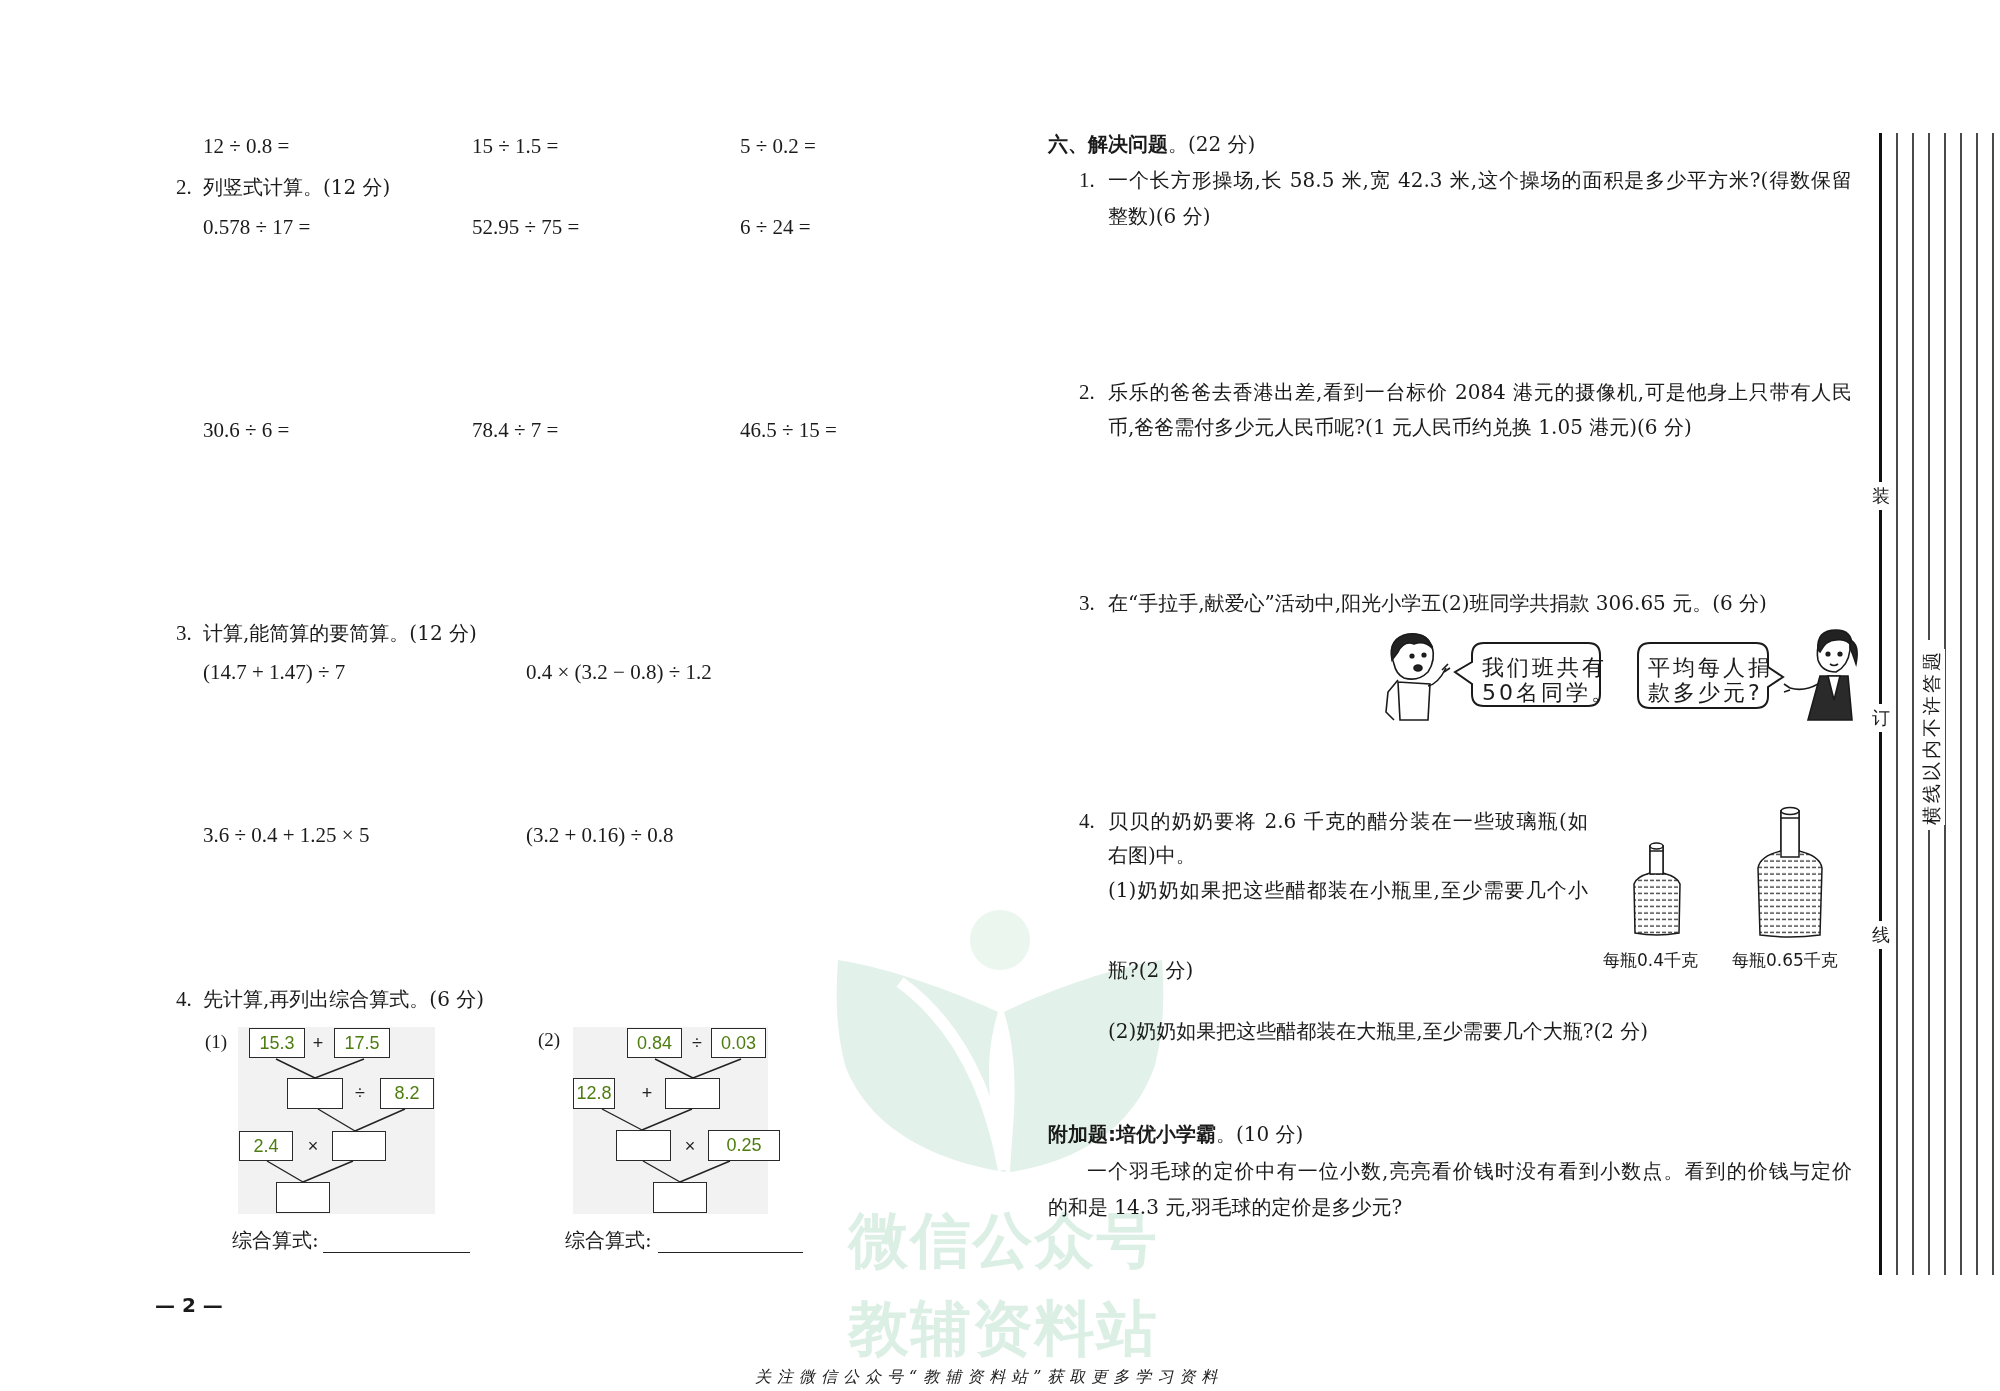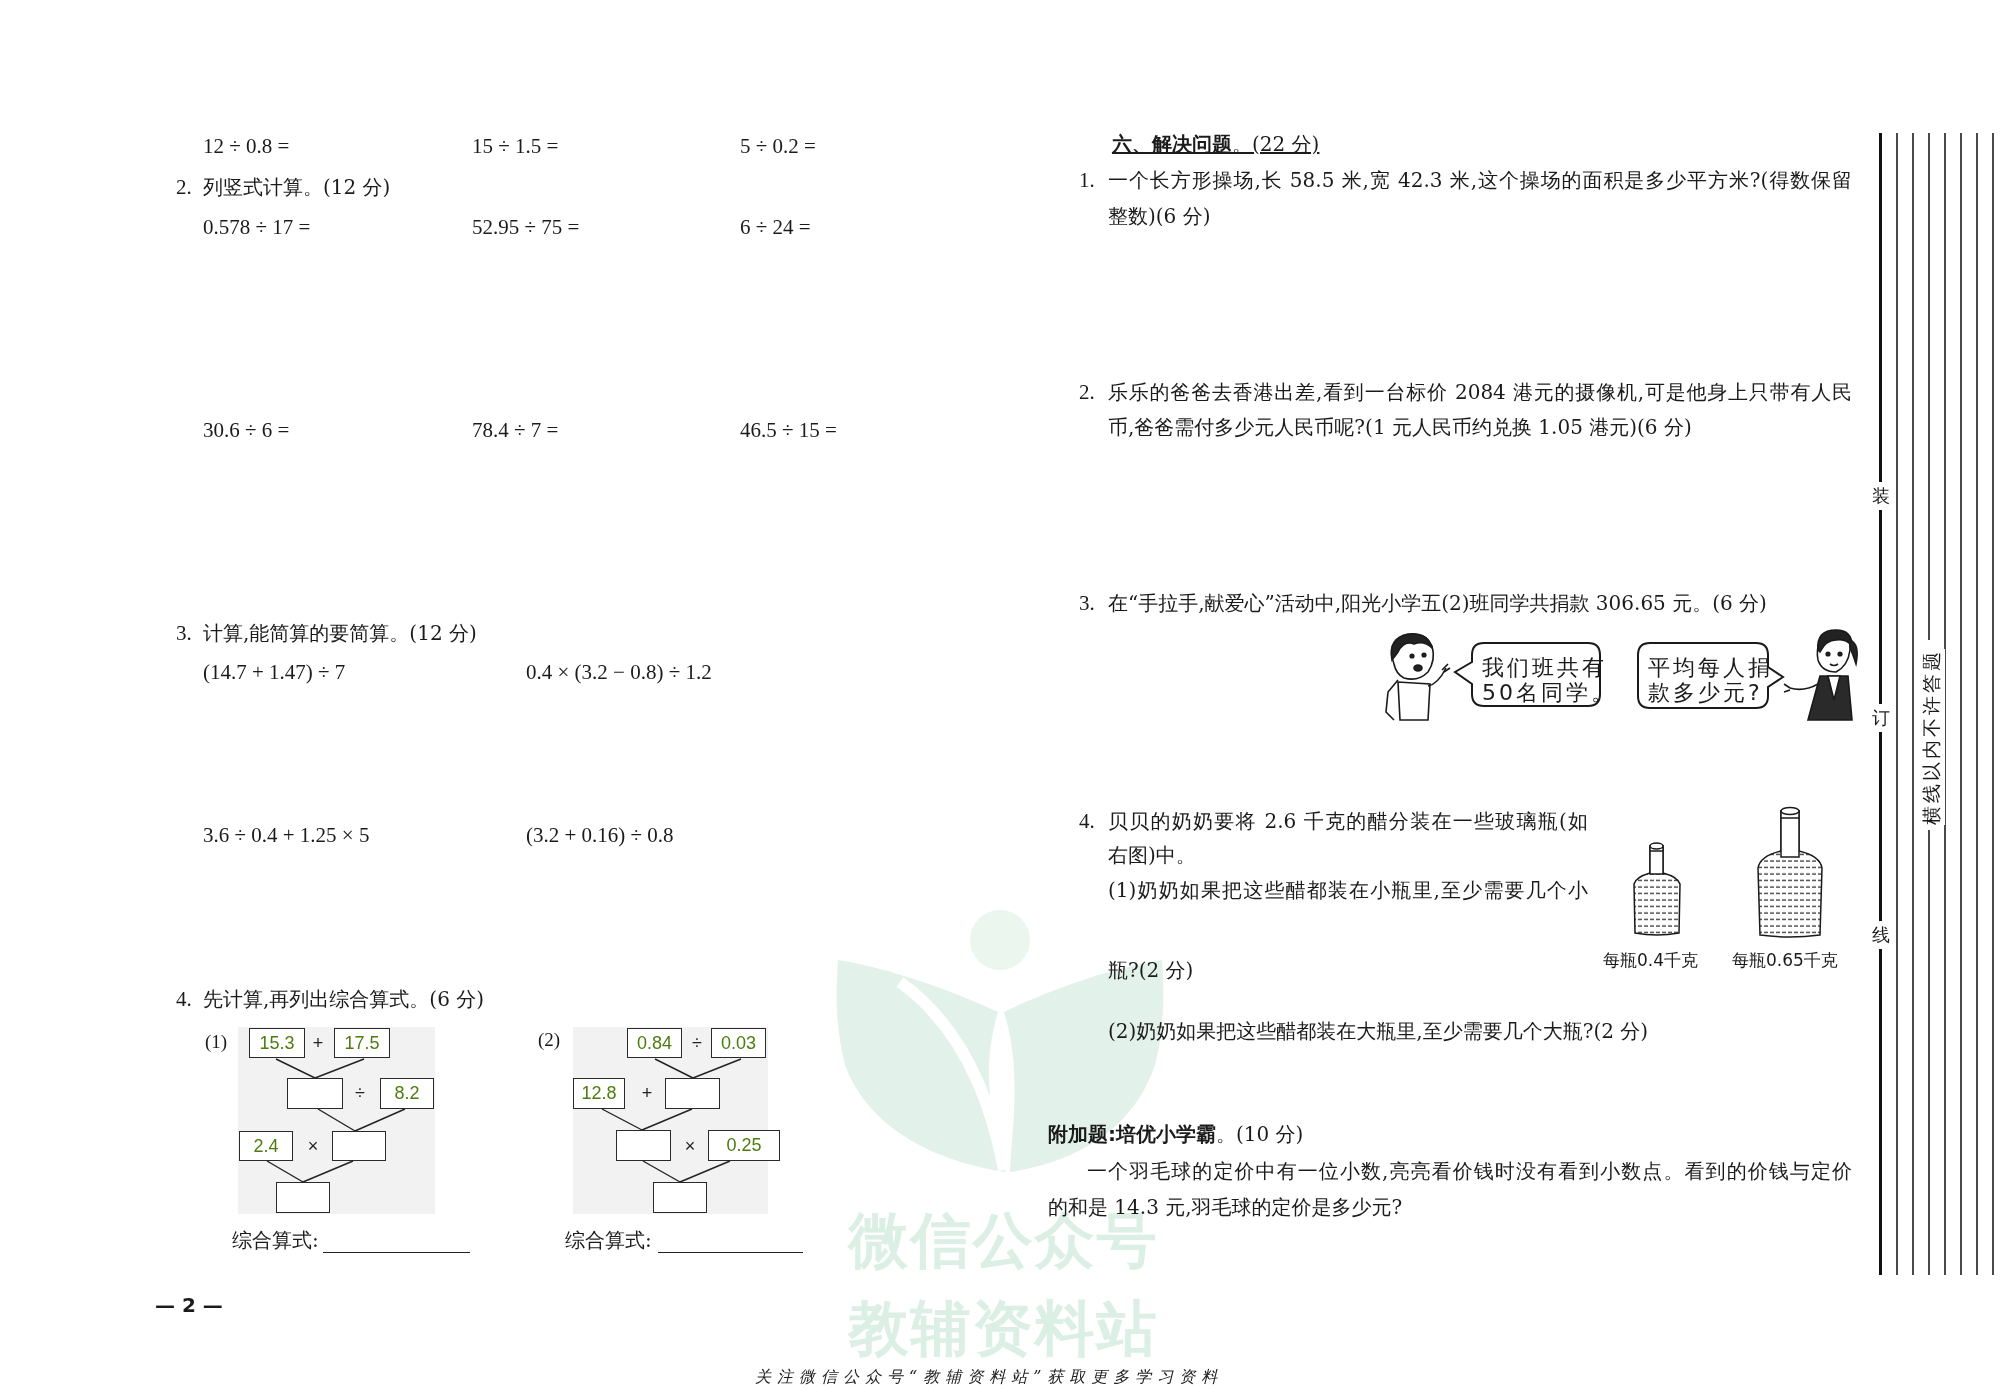--- a/index.html
+++ b/index.html
@@ -105,21 +105,21 @@
     <div class="t" style="left:232px;top:1227px;">综合算式:</div>
     <div class="uline" style="left:323px;top:1252px;width:147px;"></div>
   </div>
 
   <div>
     <div class="dbg" style="left:573px;top:1027px;width:195px;height:187px;"></div>
     <div class="t m" style="left:538px;top:1027px;font-size:19px;">(2)</div>
     <div class="box" style="left:627px;top:1028px;width:55px;height:30px;">0.84</div>
     <div class="op" style="left:697px;top:1043px;">÷</div>
     <div class="box" style="left:711px;top:1028px;width:55px;height:30px;">0.03</div>
-    <div class="box" style="left:573px;top:1078px;width:52px;height:31px;">12.8</div>
+    <div class="box" style="left:573px;top:1078px;width:42px;height:31px;">12.8</div>
     <div class="op" style="left:647px;top:1093px;">+</div>
     <div class="box" style="left:665px;top:1078px;width:55px;height:31px;"></div>
     <div class="box" style="left:616px;top:1130px;width:55px;height:31px;"></div>
     <div class="op" style="left:690px;top:1146px;">×</div>
     <div class="box" style="left:708px;top:1130px;width:72px;height:31px;text-align:center;">0.25</div>
     <div class="box" style="left:653px;top:1182px;width:54px;height:31px;"></div>
     <div class="t" style="left:565px;top:1227px;">综合算式:</div>
     <div class="uline" style="left:658px;top:1252px;width:145px;"></div>
   </div>
 
@@ -186,21 +186,21 @@
 
   <g stroke="#1a1a1a" stroke-width="1.5">
     <path d="M1758,868 L1760,935 Q1790,939 1820,935 L1822,868 Q1820,856 1799,851 L1799,811 L1781,811 L1781,851 Q1760,856 1758,868 Z" fill="url(#dashfill)"></path>
     <rect x="1781" y="811" width="18" height="46" fill="#fff"></rect>
     <ellipse cx="1790" cy="811" rx="9" ry="3.5" fill="#fff"></ellipse>
     <line x1="1781" y1="818" x2="1799" y2="818"></line>
   </g>
 </svg>
 
 <div>
-  <div class="t" style="left:1112px;top:131px;text-decoration:underline;"><span class="b">六、解决问题</span><span>。(22 分)</span></div>
+  <div class="t" style="left:1048px;top:131px;"><span class="b">六、解决问题</span><span>。(22 分)</span></div>
 
   <div class="t m" style="left:1079px;top:167px;">1.</div>
   <div class="t just" style="left:1108px;top:167px;width:744px;">一个长方形操场,长 58.5 米,宽 42.3 米,这个操场的面积是多少平方米?(得数保留</div>
   <div class="t" style="left:1108px;top:203px;">整数)(6 分)</div>
 
   <div class="t m" style="left:1079px;top:379px;">2.</div>
   <div class="t just" style="left:1108px;top:379px;width:744px;">乐乐的爸爸去香港出差,看到一台标价 2084 港元的摄像机,可是他身上只带有人民</div>
   <div class="t" style="left:1108px;top:414px;">币,爸爸需付多少元人民币呢?(1 元人民币约兑换 1.05 港元)(6 分)</div>
 
   <div class="t m" style="left:1079px;top:590px;">3.</div>

